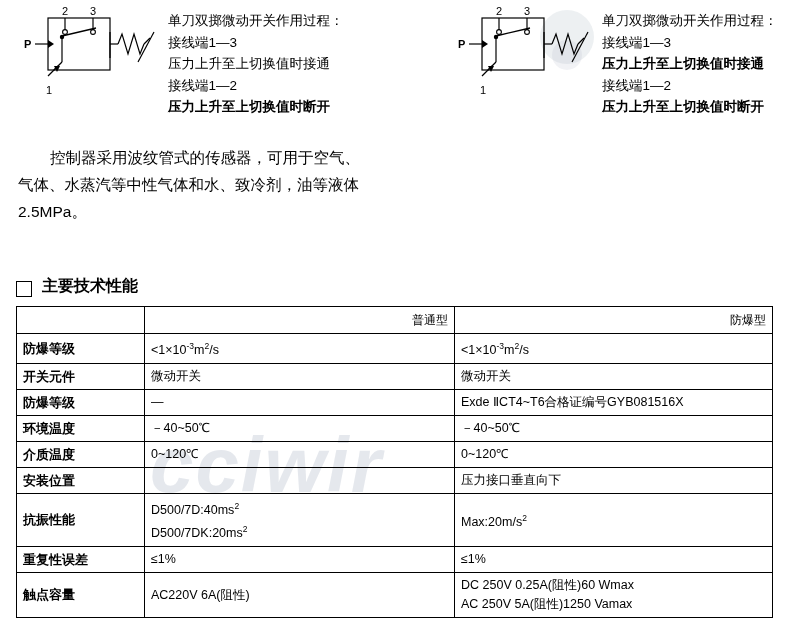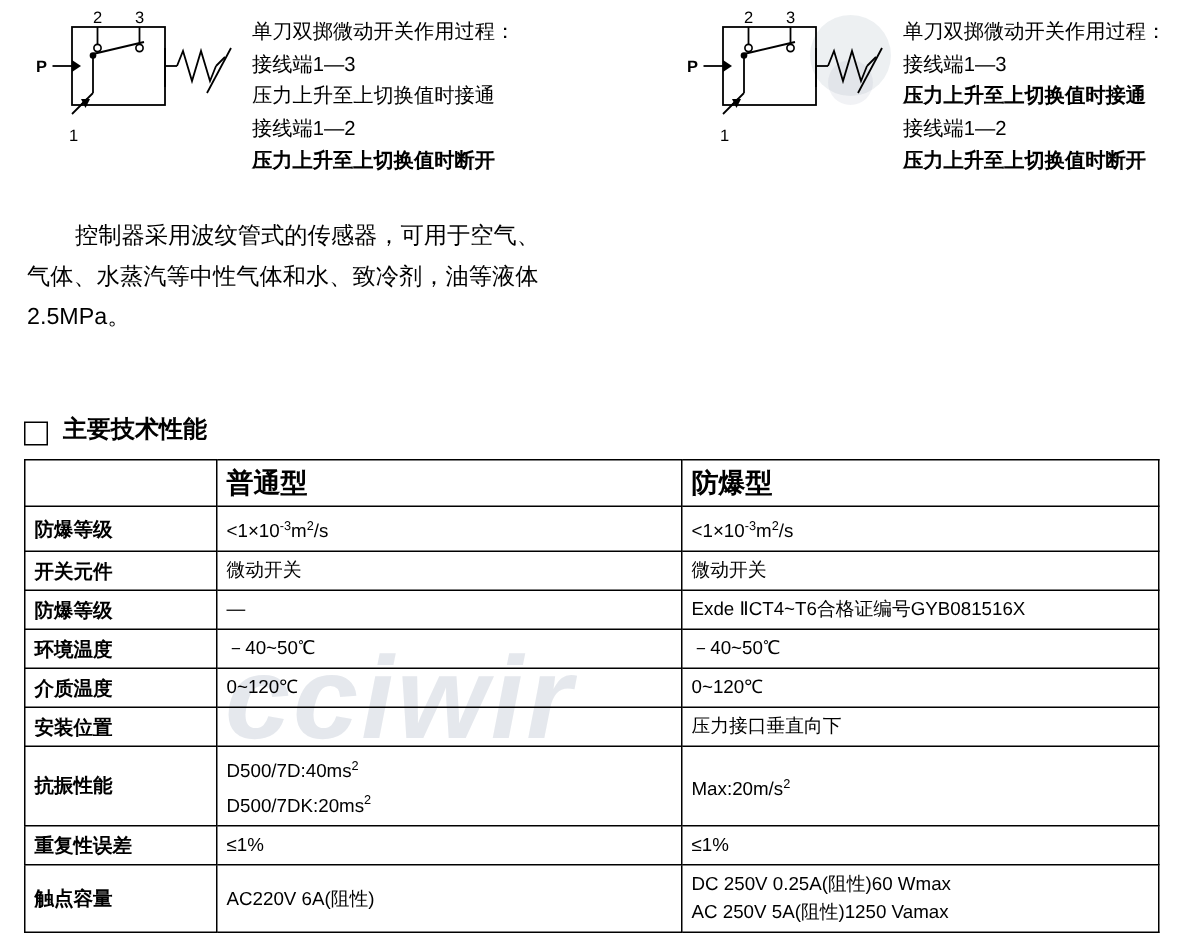--- a/index.html
+++ b/index.html
@@ -125,23 +125,23 @@
     font-size: 12.5px;
     z-index: 10;
   }
   table.spec td, table.spec th {
     border: 1px solid #000;
     padding: 3px 6px;
     vertical-align: middle;
     background: transparent;
   }
   table.spec th {
-    text-align: left;
-    font-weight: bold;
-    font-size: 18px;
+    text-align: right;
+    font-weight: normal;
+    font-size: 12px;
     height: 20px;
   }
   td.rowhead {
     font-weight: bold;
     font-size: 13px;
     white-space: nowrap;
   }
   col.c1 { width: 128px; }
   col.c2 { width: 310px; }
   col.c3 { width: 318px; }

